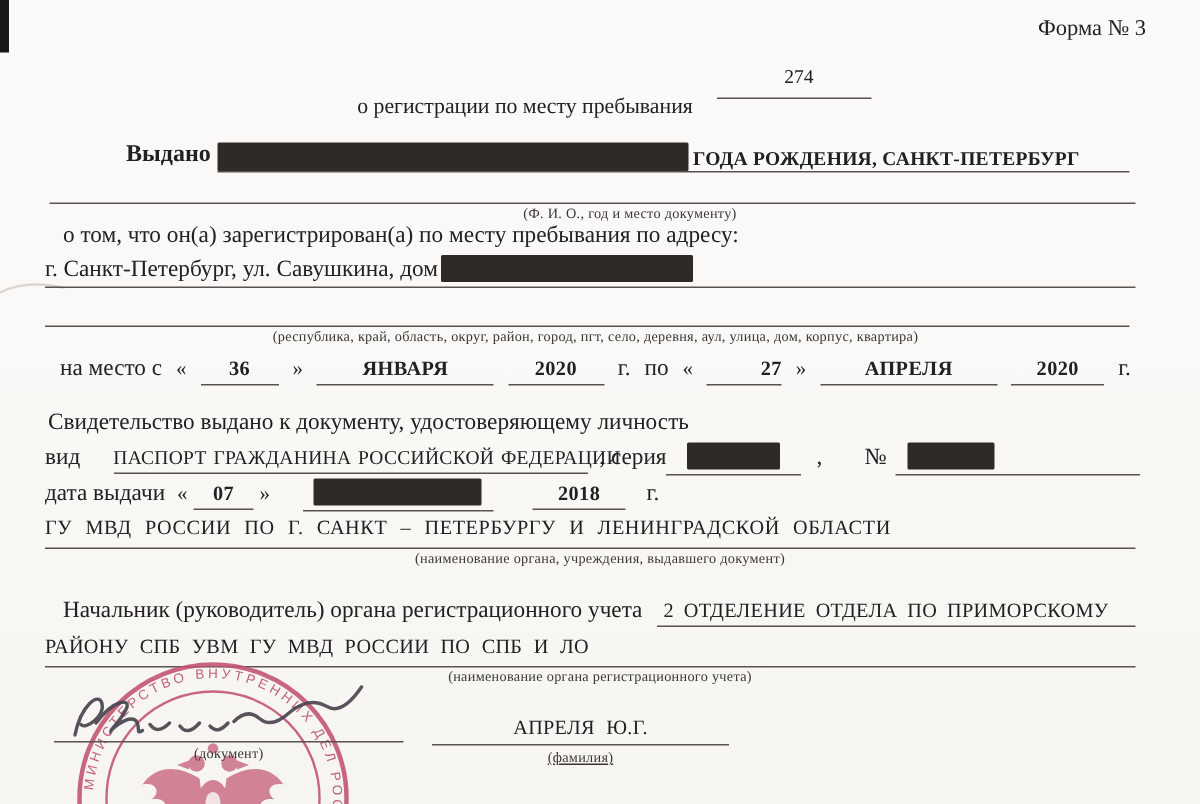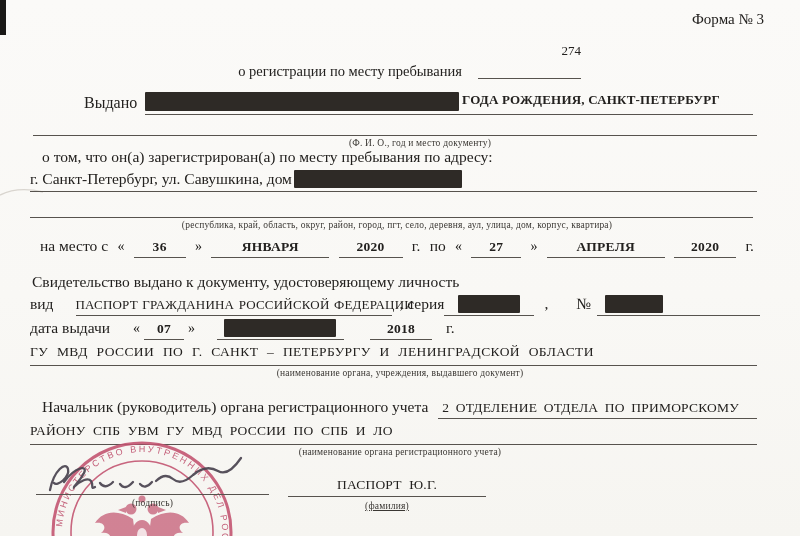--- a/index.html
+++ b/index.html
@@ -27,27 +27,27 @@
 
 <div class="page">
 
   <div class="abs artifact" style="left:0;top:9;width:6px;height:35px;"></div>
   <svg class="abs" style="left:0;top:183;" width="44" height="18">
     <path d="M0,12 Q18,3 43,9" stroke="#d9d5cf" stroke-width="1.4" fill="none"></path>
   </svg>
 
   <div class="abs" style="right:36px;top:11px;font-size:15px;">Форма № 3</div>
 
-  <div class="abs field" style="left:478px;top:43px;width:97px;text-align:right;padding-left:6px;font-size:13px;padding-bottom:19px;">
+  <div class="abs field" style="left:478px;top:43px;width:97px;text-align:center;padding-left:6px;font-size:13px;padding-bottom:6px;">
     <span>274</span>
   </div>
   <div class="abs" style="left:25px;top:63px;width:650px;text-align:center;font-size:14.5px;">о регистрации по месту пребывания</div>
 
-  <div class="abs lbl" style="left:84px;top:94px;font-size:16px;">Выдано</div>
-  <div class="abs rule flexrow" style="left:145px;top:92px;width:608px;height:22px;align-items:flex-start;">
+  <div class="abs lbl" style="left:84px;top:94px;font-size:16px;font-weight:bold;">Выдано</div>
+  <div class="abs rule flexrow" style="left:145px;top:92px;width:608px;height:22px;align-items:flex-end;">
     <span class="redact" style="width:314px;height:19px;vertical-align:0;"></span>
     <span class="boldfill" style="margin-left:3px;">ГОДА РОЖДЕНИЯ, САНКТ-ПЕТЕРБУРГ</span>
   </div>
   <div class="abs rule" style="left:33px;top:116px;width:724px;height:19px;"></div>
   <div class="abs caption" style="left:100px;top:138px;width:640px;">(Ф. И. О., год и место документу)</div>
 
   <div class="abs rule" style="left:30px;top:170px;width:727px;height:21px;">
     <span class="lbl">г. Санкт-Петербург, ул. Савушкина, дом</span><span class="redact" style="width:168px;margin-left:2px;"></span>
   </div>
 
@@ -58,41 +58,41 @@
   <div class="abs flexrow" style="left:40px;top:237px;width:714px;justify-content:space-between;">
     <span class="lbl">на место с</span>
     <span class="q">«</span>
     <span class="field pf" style="width:52px;">36</span>
     <span class="q">»</span>
     <span class="field pf" style="width:118px;">ЯНВАРЯ</span>
     <span class="field pf" style="width:64px;">2020</span>
     <span class="lbl">г.</span>
     <span class="lbl">по</span>
     <span class="q">«</span>
-    <span class="field pf" style="width:50px;">27</span>
+    <span class="field pf" style="width:50px;text-align:right;">27</span>
     <span class="q">»</span>
     <span class="field pf" style="width:118px;">АПРЕЛЯ</span>
     <span class="field pf" style="width:62px;">2020</span>
     <span class="lbl">г.</span>
   </div>
 
   <div class="abs lbl" style="left:32px;top:273px;">Свидетельство выдано к документу, удостоверяющему личность</div>
 
   <div class="abs flexrow" style="left:30px;top:295px;width:730px;">
     <span class="lbl" style="margin-right:22px;">вид</span>
     <span class="field capsfill" style="width:316px;word-spacing:1px;">ПАСПОРТ ГРАЖДАНИНА РОССИЙСКОЙ ФЕДЕРАЦИИ</span>
     <span class="lbl" style="margin-left:8px;font-family:Liberation Serif, serif;">, серия</span>
     <span class="field" style="width:90px;text-align:left;"><span class="redact" style="width:62px;margin-left:14px;"></span></span>
     <span class="lbl" style="margin-left:10px;">,</span>
     <span class="lbl" style="margin-left:28px;">№</span>
     <span class="field" style="flex:1;margin-left:6px;text-align:left;"><span class="redact" style="width:58px;margin-left:8px;"></span></span>
   </div>
 
   <div class="abs flexrow" style="left:30px;top:319px;">
-    <span class="lbl" style="margin-right:23px;">дата выдачи</span>
+    <span class="lbl" style="margin-right:8px;">дата выдачи</span>
     <span class="q">«</span>
     <span class="field pf" style="width:40px;margin:0 4px;">07</span>
     <span class="q">»</span>
     <span class="field" style="width:127px;margin-left:22px;text-align:left;"><span class="redact" style="width:112px;margin-left:7px;"></span></span>
     <span class="field pf" style="width:62px;margin-left:26px;">2018</span>
     <span class="lbl" style="margin-left:14px;">г.</span>
   </div>
 
   <div class="abs rule capsfill" style="left:30px;top:344px;width:727px;height:21px;font-size:13.5px;word-spacing:5px;letter-spacing:0.4px;">ГУ МВД РОССИИ ПО Г. САНКТ – ПЕТЕРБУРГУ И ЛЕНИНГРАДСКОЙ ОБЛАСТИ</div>
   <div class="abs caption" style="left:80px;top:368px;width:640px;">(наименование органа, учреждения, выдавшего документ)</div>
@@ -135,18 +135,18 @@
 
   <div class="abs rule" style="left:36px;top:475px;width:233px;height:19px;"></div>
   <svg class="abs" style="left:44px;top:454px;" width="215" height="52" viewBox="0 0 215 52">
     <g fill="none" stroke="#4a4450" stroke-width="2.3" stroke-linecap="round" opacity="0.92">
       <path d="M6,36 C10,16 22,7 24,15 C26,23 13,33 10,29"></path>
       <path d="M20,28 C32,12 44,11 40,19 C36,27 30,32 30,33 C36,27 44,23 47,27 C50,31 46,36 51,33"></path>
       <path d="M56,29 q5,7 13,-1 m7,2 q5,7 13,-2 m7,2 q5,6 12,-2"></path>
       <path d="M112,27 q9,-9 17,-2 q8,7 20,-4 q13,-11 25,-4 q10,6 23,-13"></path>
     </g>
   </svg>
-  <div class="abs caption" style="left:36px;top:498px;width:233px;">(подпись)</div>
+  <div class="abs caption" style="left:36px;top:498px;width:233px;">(документ)</div>
 
-  <div class="abs field capsfill" style="left:288px;top:477px;width:198px;font-size:13.5px;word-spacing:4px;padding-bottom:3px;">ПАСПОРТ Ю.Г.</div>
+  <div class="abs field capsfill" style="left:288px;top:477px;width:198px;font-size:13.5px;word-spacing:4px;padding-bottom:3px;">АПРЕЛЯ Ю.Г.</div>
   <div class="abs caption" style="left:288px;top:501px;width:198px;text-decoration:underline;">(фамилия)</div>
 
 </div>
 
 </body></html>

